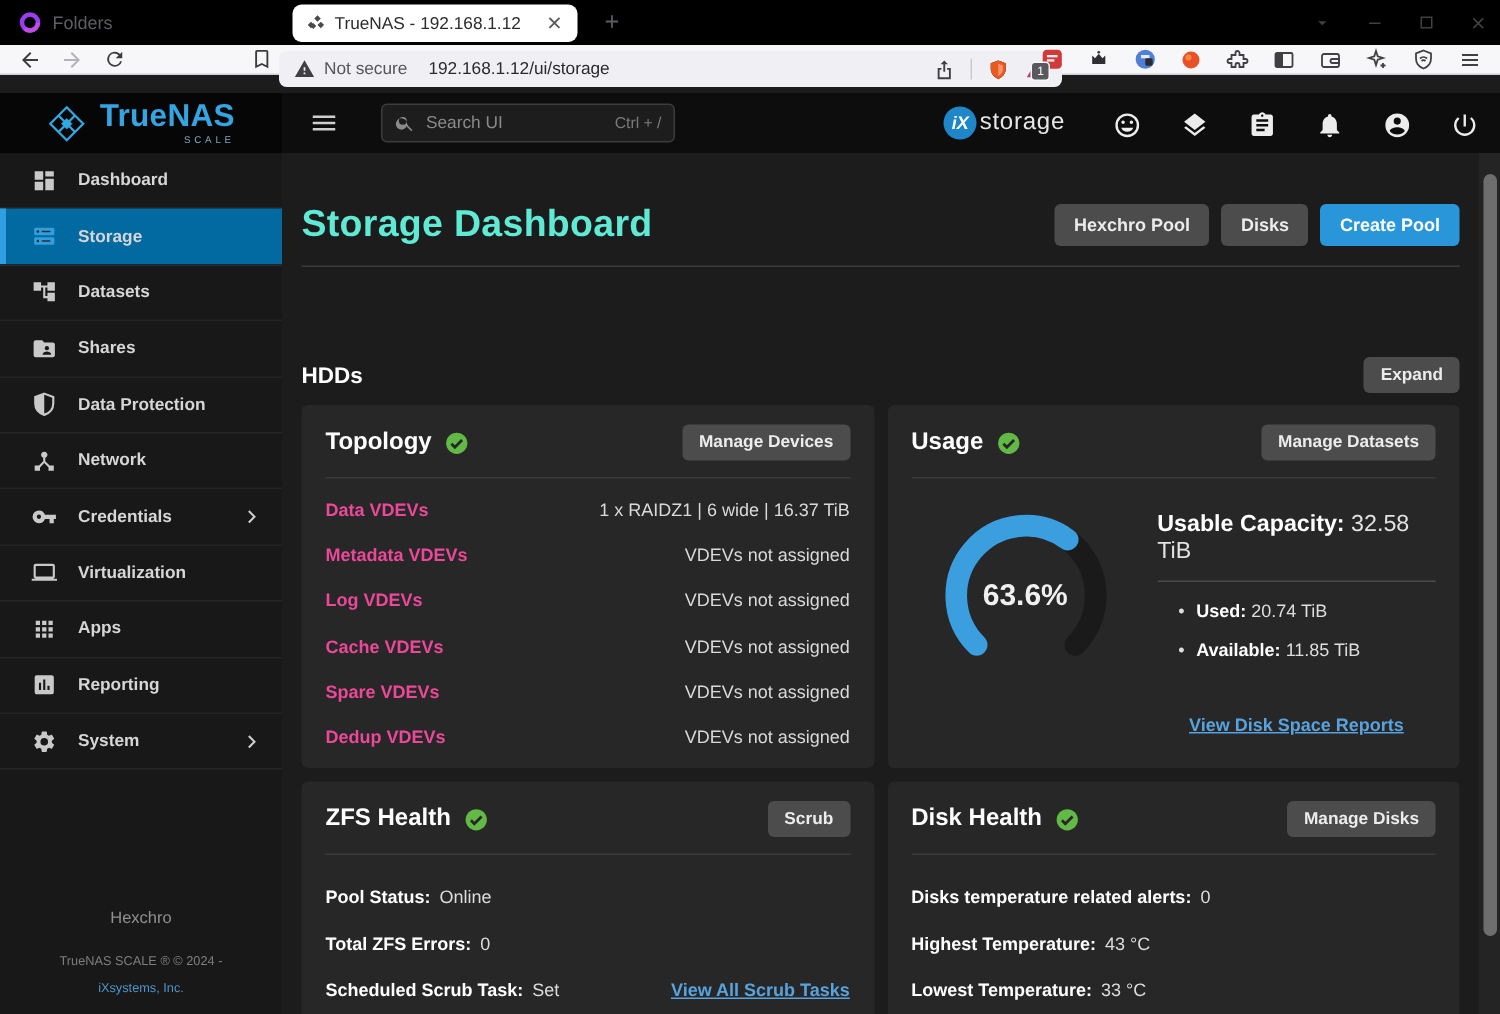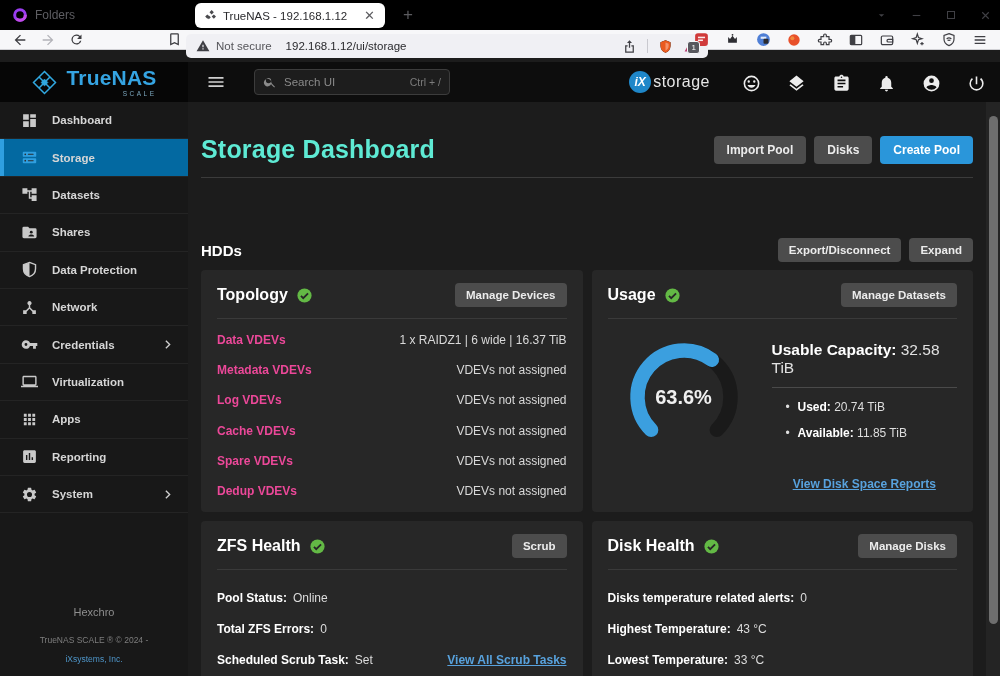--- a/index.html
+++ b/index.html
@@ -446,31 +446,30 @@
       <div class="hostname">Hexchro</div>
       <div class="copyright">TrueNAS SCALE ® © 2024 -</div>
       <a class="company-link" href="#">iXsystems, Inc.</a>
     </div>
   </nav>
 
   <main class="main">
     <div class="page-head">
       <h1 class="page-title">Storage Dashboard</h1>
       <div class="btn-row">
-        <button class="btn">Import Pool</button>
+        <button class="btn">Hexchro Pool</button>
         <button class="btn">Disks</button>
         <button class="btn primary">Create Pool</button>
       </div>
     </div>
     <hr class="divider">
 
     <div class="section-head">
       <h2 class="section-title">HDDs</h2>
       <div class="btn-row">
-        <button class="btn small">Export/Disconnect</button>
         <button class="btn small">Expand</button>
       </div>
     </div>
 
     <div class="cards">
 
       <section class="card">
         <div class="card-head">
           <span class="card-title">
             <span>Topology</span>

